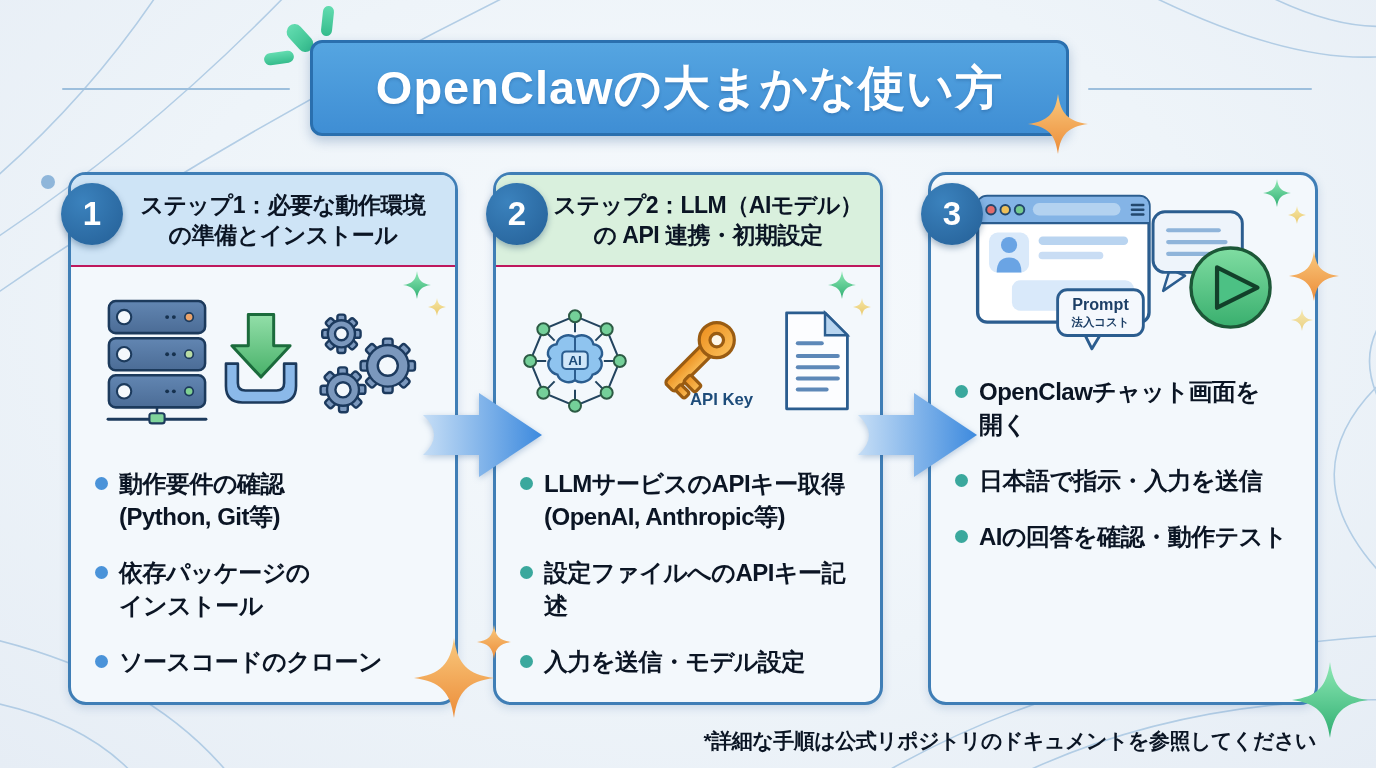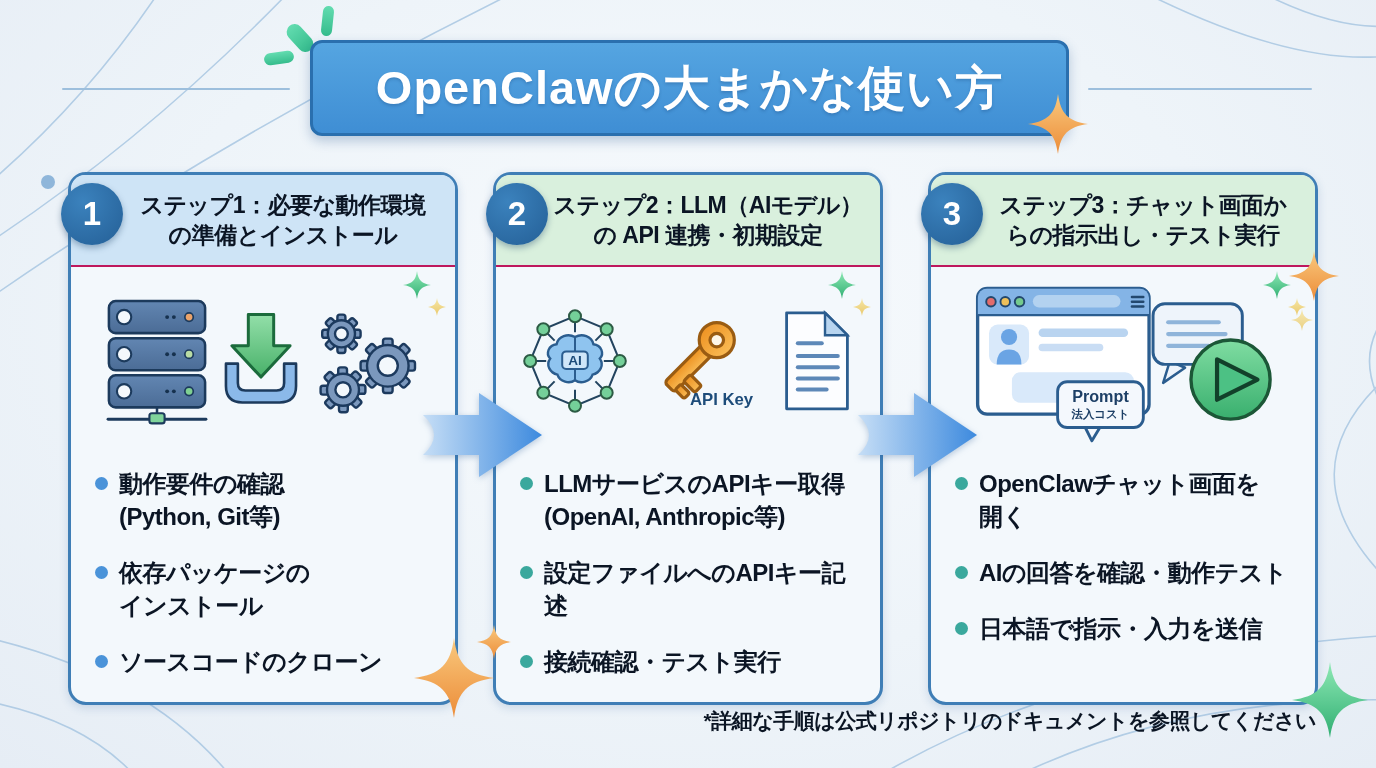--- a/index.html
+++ b/index.html
@@ -65,21 +65,21 @@
     white-space:pre-line;letter-spacing:-0.5px;
   }
   .dot{width:13px;height:13px;border-radius:50%;flex:0 0 13px;margin-top:10px;}
   .card1 .dot{background:#4a93d9;}
   .card2 .dot,.card3 .dot{background:#3aa89d;}
   
   .arrow{position:absolute;top:385px;z-index:4;filter:drop-shadow(0 2px 3px rgba(40,90,150,.3));}
   .arrow.a1{left:415px;} .arrow.a2{left:850px;}
   
   .footnote{
-    position:absolute;right:60px;top:707px;
+    position:absolute;right:60px;top:727px;
     font-size:21px;font-weight:800;color:#0b1524;letter-spacing:-0.5px;z-index:2;
   }
   .svgtext{font-family:"Liberation Sans","DejaVu Sans",sans-serif;}
 </style>
 </head>
 <body>
 
 <div class="stage">
 
   <svg class="bg-decor" width="1376" height="768" viewBox="0 0 1376 768">
@@ -298,28 +298,26 @@
       <svg class="mini-sparkles" width="52" height="56">
         <use href="#spark" transform="translate(20,18) scale(14)" fill="url(#gGreen)"></use>
         <use href="#spark" transform="translate(40,40) scale(9)" fill="url(#gYellow)"></use>
       </svg>
     </div>
     <ul class="bullets">
       <li class="bullet"><span class="dot"></span><span>LLMサービスのAPIキー取得
 (OpenAI, Anthropic等)</span></li>
       <li class="bullet"><span class="dot"></span><span>設定ファイルへのAPIキー記
 述</span></li>
-      <li class="bullet"><span class="dot"></span><span>接続確認・テスト実行</span></li>
+      <li class="bullet"><span class="dot"></span><span>入力を送信・モデル設定</span></li>
     </ul>
   </section>
 
   <section class="card card3">
     <div class="badge">3</div>
-    <header class="card-header">ステップ3：チャット画面か
-らの指示出し・テスト実行</header>
     <div class="icon-row">
       <svg class="ico-chat" viewBox="0 0 210 176">
         <defs>
             <clipPath id="winClip">
               <rect x="8" y="12" width="180" height="132" rx="10"></rect>
             </clipPath>
           </defs>
         <rect x="8" y="12" width="180" height="132" rx="10" fill="#ffffff" stroke="#2b5d8f" stroke-width="3.5"></rect>
         <g clip-path="url(#winClip)">
             <rect x="8" y="12" width="180" height="28" fill="#84b4e6"></rect>
@@ -359,22 +357,22 @@
         <path d="M82 74 L130 98 L82 122 Z" fill="#4cc184" stroke="#12402a" stroke-width="5" stroke-linejoin="round"></path>
       </svg>
       <svg class="mini-sparkles" width="52" height="56">
         <use href="#spark" transform="translate(20,18) scale(14)" fill="url(#gGreen)"></use>
         <use href="#spark" transform="translate(40,40) scale(9)" fill="url(#gYellow)"></use>
       </svg>
     </div>
     <ul class="bullets">
       <li class="bullet"><span class="dot"></span><span>OpenClawチャット画面を
 開く</span></li>
+      <li class="bullet"><span class="dot"></span><span>日本語で指示・入力を送信</span></li>
       <li class="bullet"><span class="dot"></span><span>AIの回答を確認・動作テスト</span></li>
-      <li class="bullet"><span class="dot"></span><span>日本語で指示・入力を送信</span></li>
     </ul>
   </section>
 
   <svg class="arrow a1" width="135" height="100" viewBox="0 0 135 100">
     <path d="M8 30 L64 30 L64 8 L127 50 L64 92 L64 70 L8 70 Q30 50 8 30 Z" fill="url(#gArrow)"></path>
   </svg>
   <svg class="arrow a2" width="135" height="100" viewBox="0 0 135 100">
     <path d="M8 30 L64 30 L64 8 L127 50 L64 92 L64 70 L8 70 Q30 50 8 30 Z" fill="url(#gArrow)"></path>
   </svg>
 

